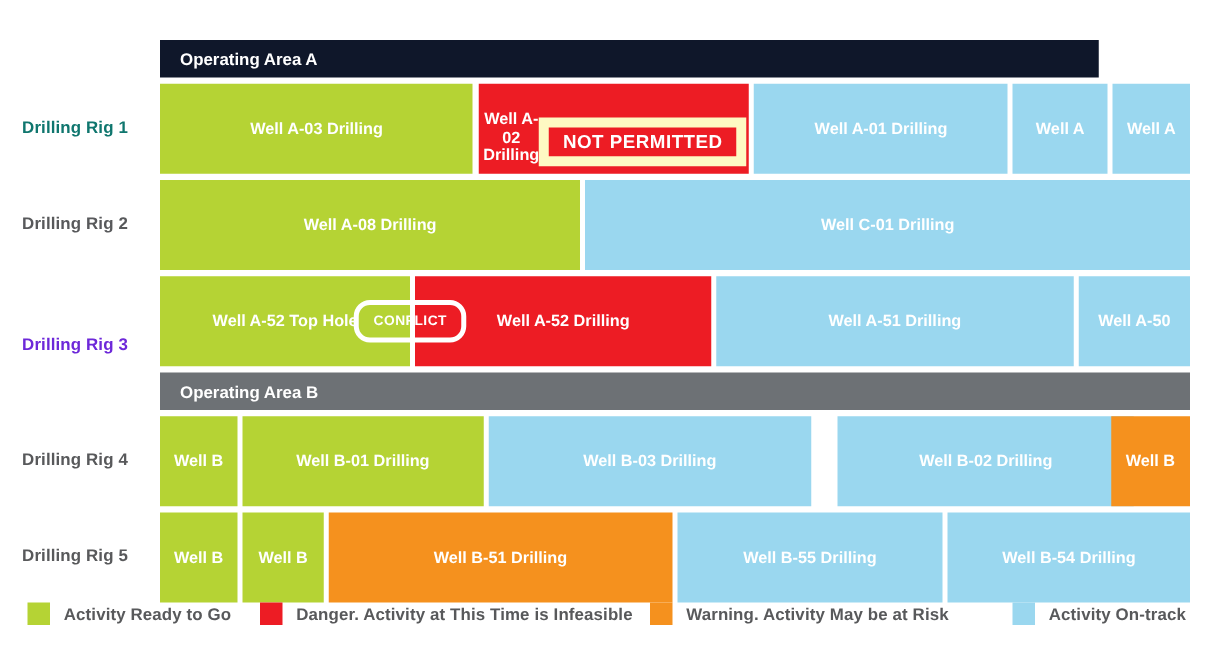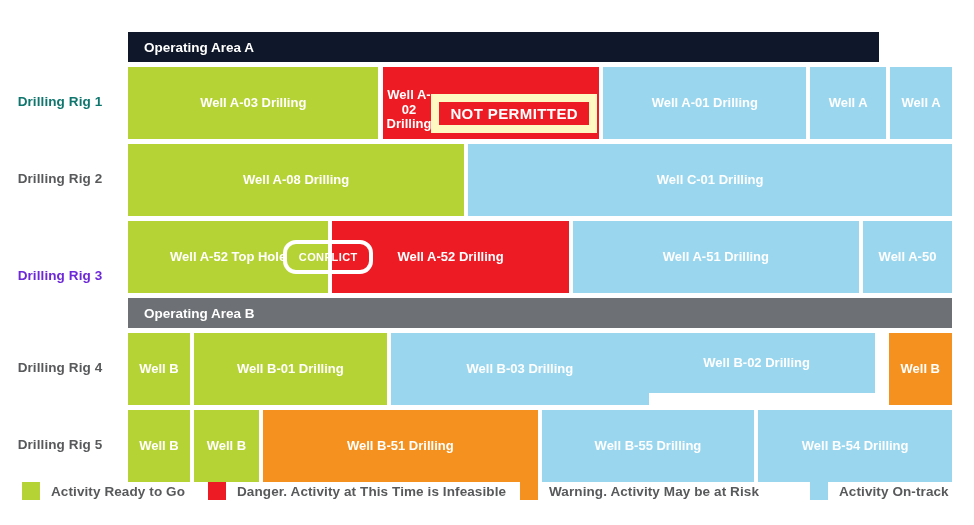--- a/index.html
+++ b/index.html
@@ -171,21 +171,21 @@
     <div class="row-label" style="top: 360px; color: rgb(88, 89, 91);">Drilling Rig 4</div>
     <div class="bar green" style="left: 128px; top: 333px; width: 61.8px; height: 72px; background: rgb(181, 211, 52);">
       <span class="bar-label">Well B</span>
     </div>
     <div class="bar green" style="left: 193.92px; top: 333px; width: 192.816px; height: 72px; background: rgb(181, 211, 52);">
       <span class="bar-label">Well B-01 Drilling</span>
     </div>
     <div class="bar blue" style="left: 390.856px; top: 333px; width: 258px; height: 72px; background: rgb(154, 215, 239);">
       <span class="bar-label">Well B-03 Drilling</span>
     </div>
-    <div class="bar blue" style="left: 638px; top: 333px; width: 237.312px; height: 60px; background: rgb(154, 215, 239);">
+    <div class="bar blue" style="left: 670px; top: 333px; width: 237.312px; height: 72px; background: rgb(154, 215, 239);">
       <span class="bar-label">Well B-02 Drilling</span>
     </div>
     <div class="bar orange" style="left: 888.552px; top: 333px; width: 63.448px; height: 72px; background: rgb(245, 145, 30);">
       <span class="bar-label">Well B</span>
     </div>
     <div class="row-label" style="top: 437px; color: rgb(88, 89, 91);">Drilling Rig 5</div>
     <div class="bar green" style="left: 128px; top: 410px; width: 61.8px; height: 72px; background: rgb(181, 211, 52);">
       <span class="bar-label">Well B</span>
     </div>
     <div class="bar green" style="left: 193.92px; top: 410px; width: 65.096px; height: 72px; background: rgb(181, 211, 52);">

